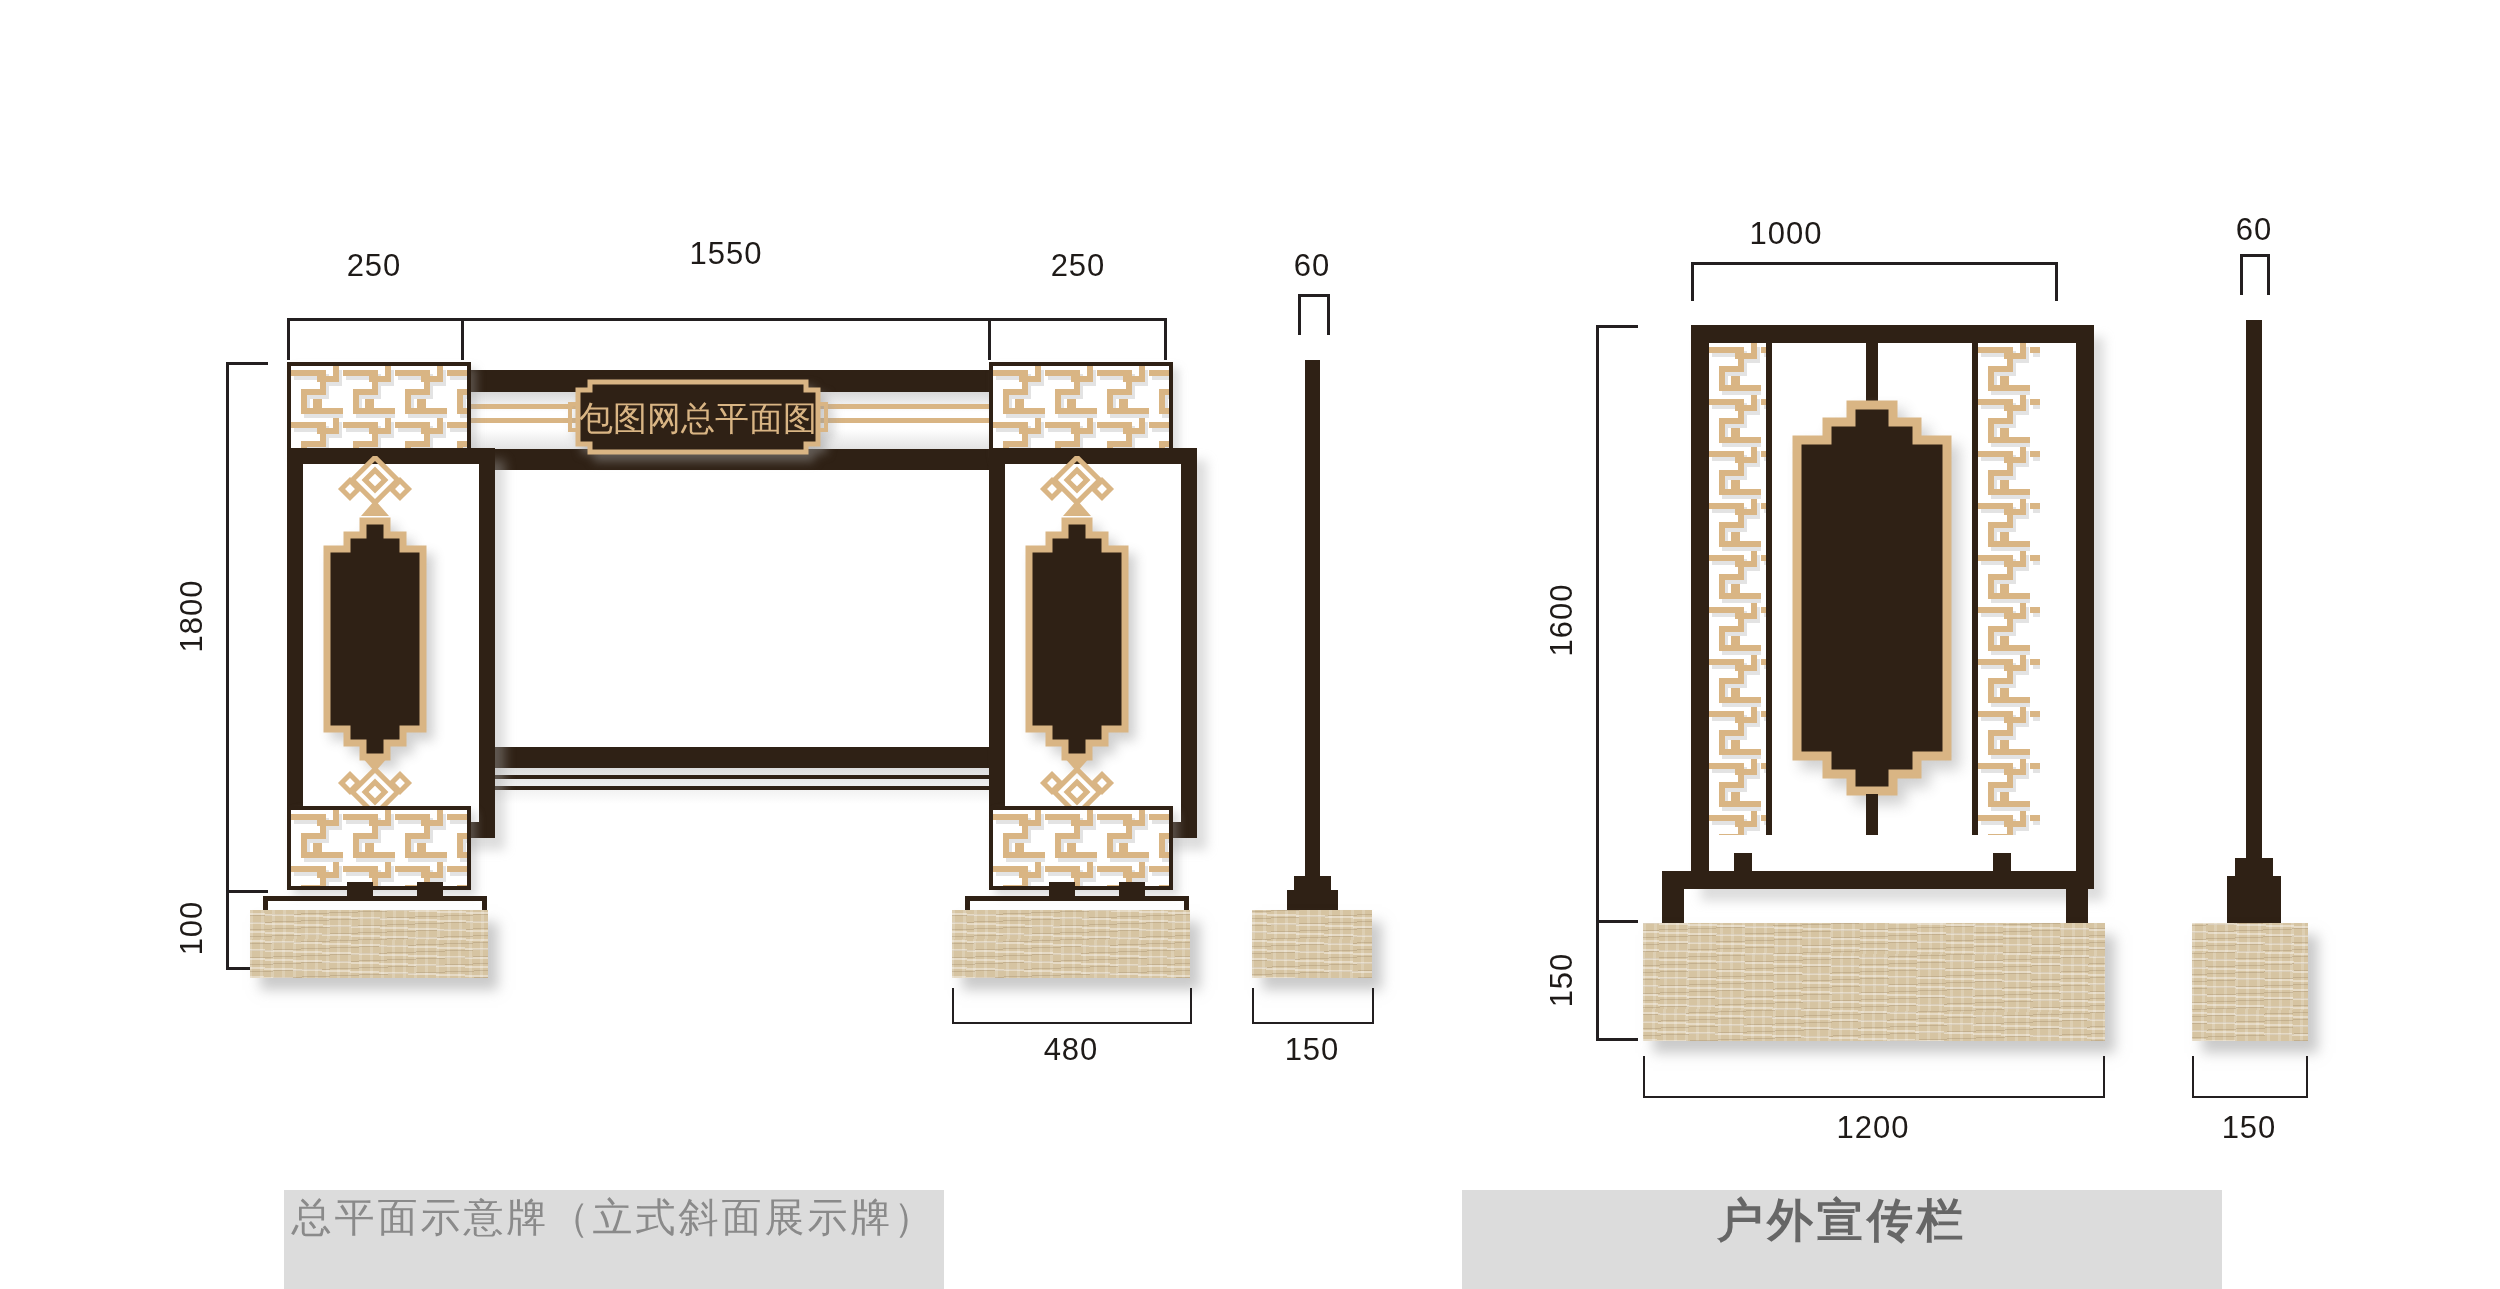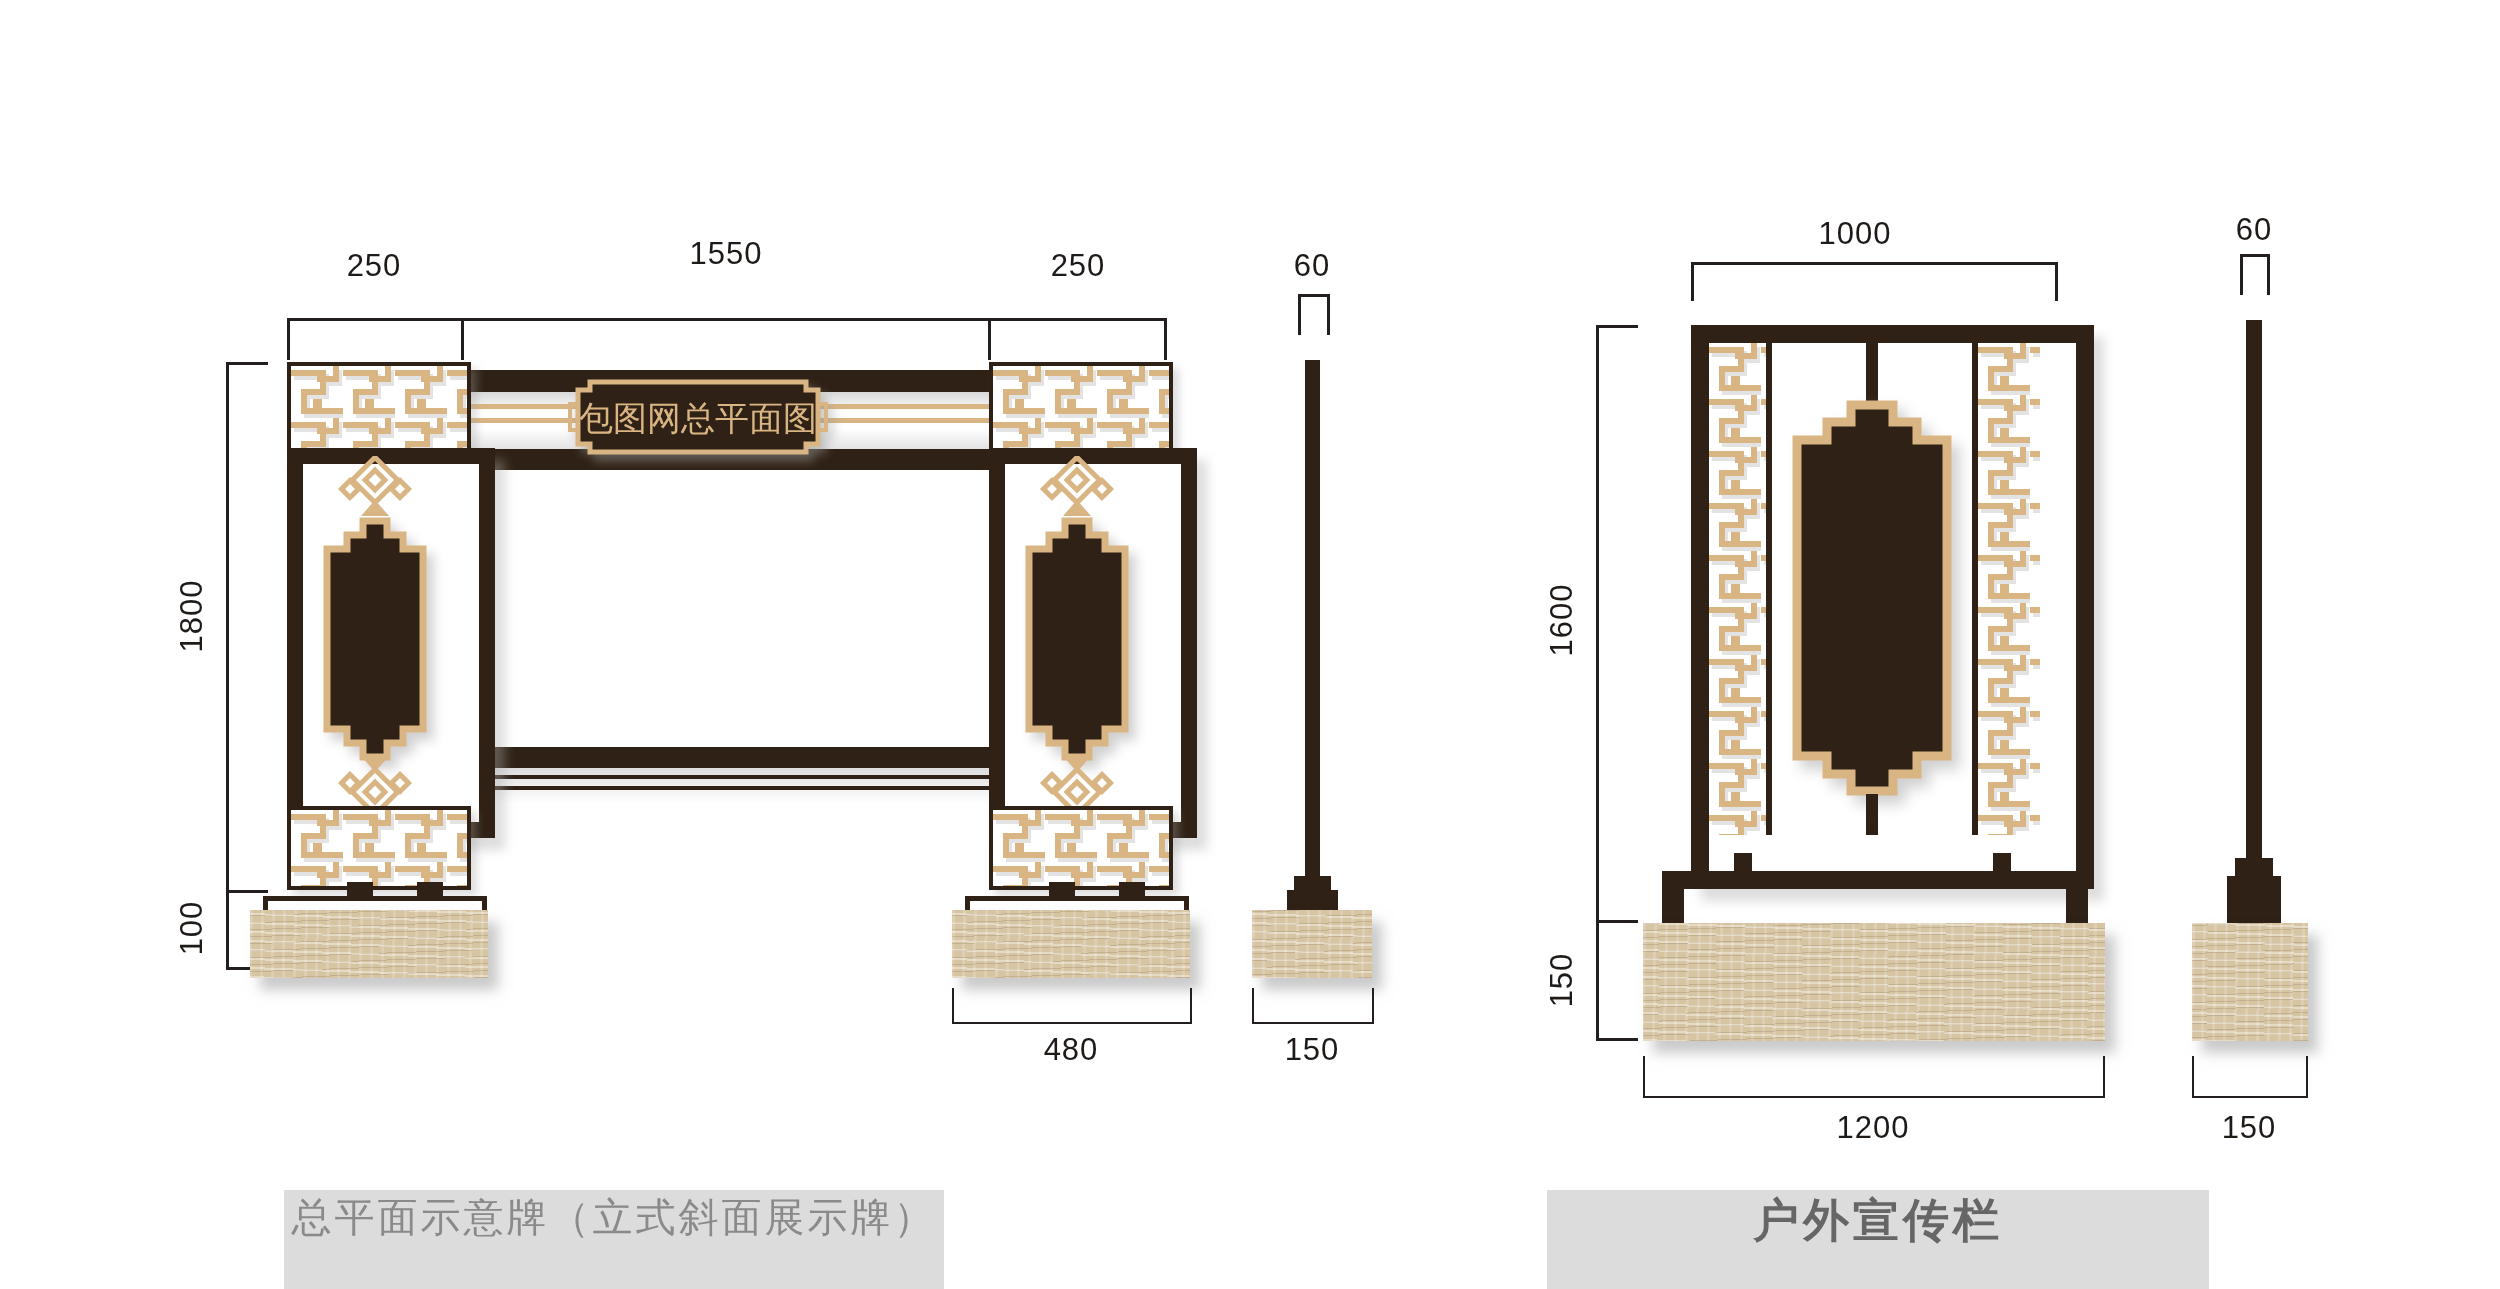--- a/index.html
+++ b/index.html
@@ -168,21 +168,21 @@
       <div class="num" style="left:1312px;top:1032px">150</div>
     </div>
 
     <div class="caption" style="left:284px;top:1190px;width:660px;height:99px">
       <span class="cap-l">总平面示意牌（立式斜面展示牌）</span>
     </div>
   </div>
 
   <div>
 
-    <div class="num" style="left:1855px;top:216px">1000</div>
+    <div class="num" style="left:1786px;top:216px">1000</div>
     <div class="nbrk" style="left:1691px;top:262px;width:361px;height:36px"></div>
 
     <div class="dl" style="left:1596px;top:325px;width:3px;height:716px"></div>
     <div class="dl" style="left:1596px;top:325px;width:42px;height:3px"></div>
     <div class="dl" style="left:1596px;top:920px;width:42px;height:3px"></div>
     <div class="dl" style="left:1596px;top:1038px;width:42px;height:3px"></div>
     <div class="vnum" style="left:1562px;top:620px">1600</div>
     <div class="vnum" style="left:1562px;top:980px">150</div>
 
     <div class="frame" style="left:1691px;top:325px;width:367px;height:528px;border-width:18px"></div>
@@ -218,18 +218,18 @@
       <div class="num" style="left:2254px;top:212px">60</div>
       <div class="pibrk" style="left:2240px;top:254px;width:24px;height:38px"></div>
       <div class="dark" style="left:2246px;top:320px;width:16px;height:538px"></div>
       <div class="dark" style="left:2235px;top:858px;width:38px;height:18px"></div>
       <div class="dark" style="left:2227px;top:876px;width:54px;height:47px"></div>
       <div class="stone" style="left:2192px;top:923px;width:116px;height:118px"></div>
       <div class="ubrk" style="left:2192px;top:1056px;width:112px;height:40px"></div>
       <div class="num" style="left:2249px;top:1110px">150</div>
     </div>
 
-    <div class="caption" style="left:1547px;top:1190px;width:662px;height:99px">
+    <div class="caption" style="left:1462px;top:1190px;width:760px;height:99px">
       <span class="cap-r">户外宣传栏</span>
     </div>
   </div>
 
 </div>
 
 </body></html>

